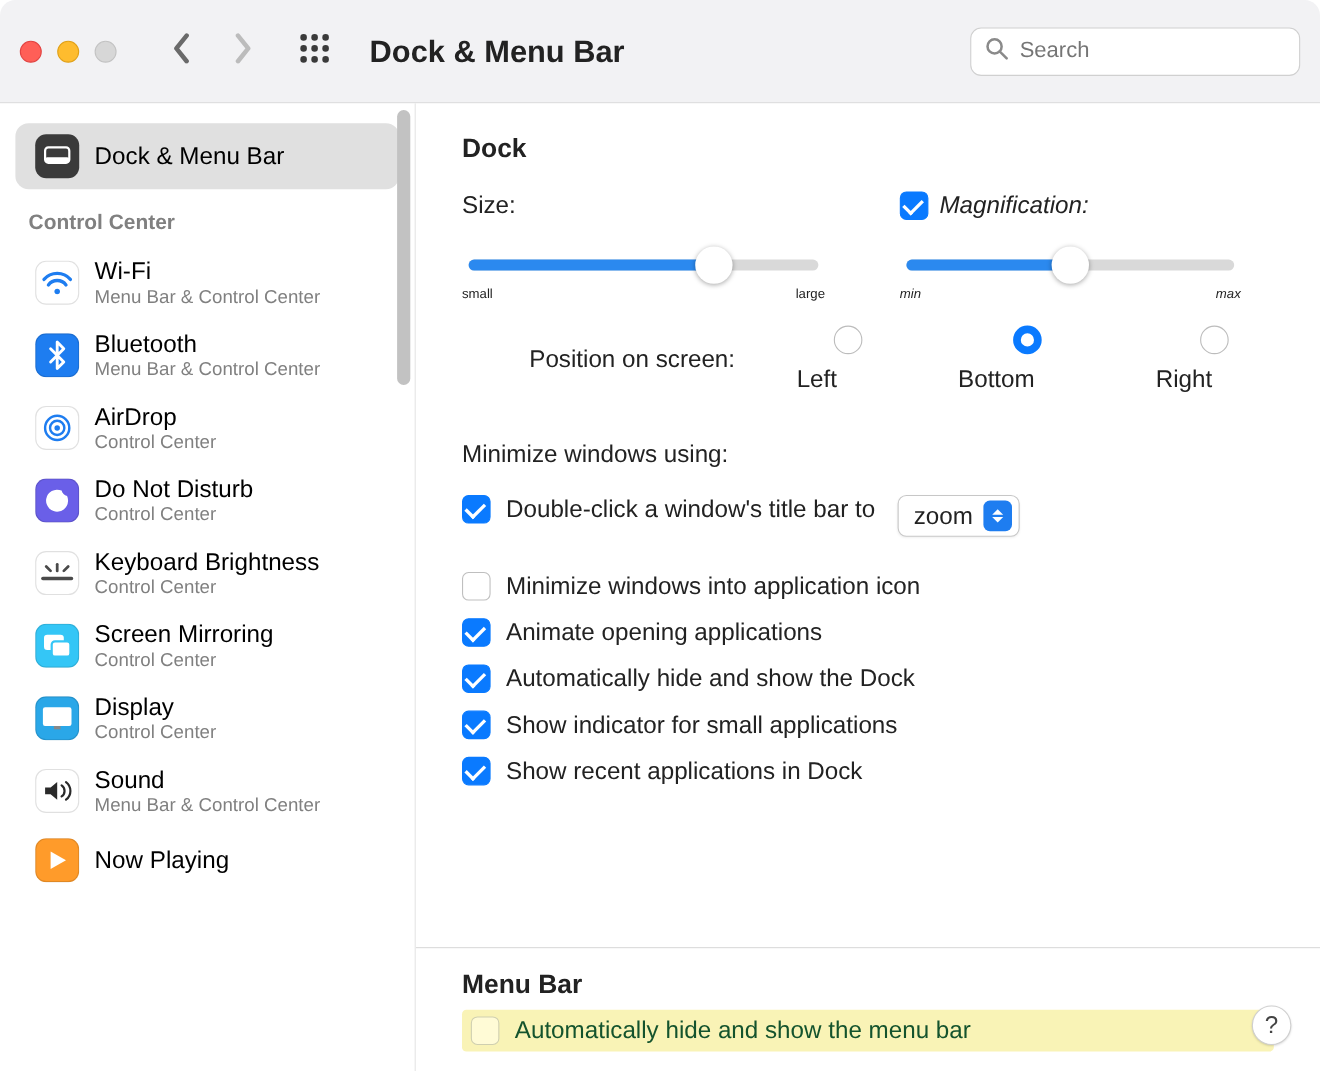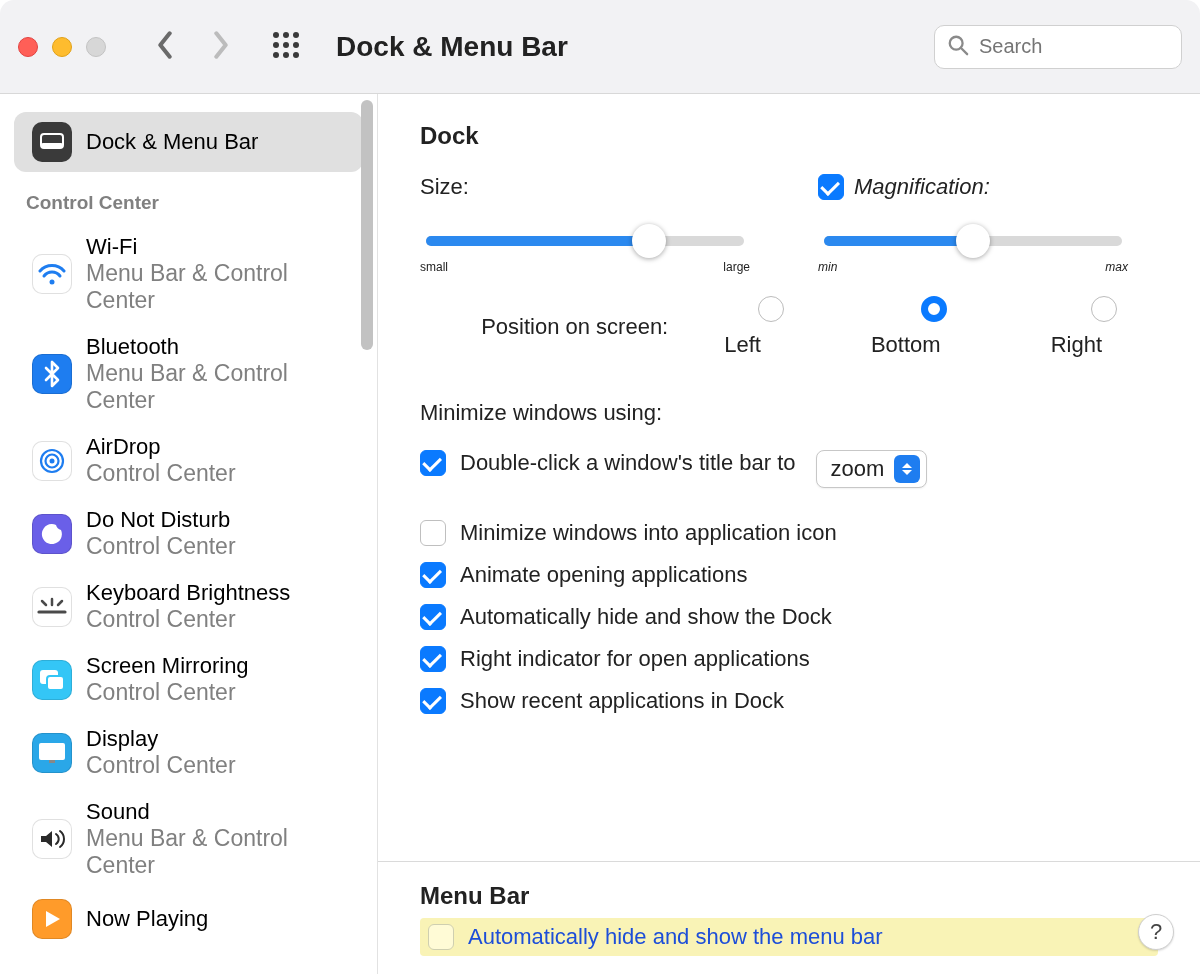--- a/index.html
+++ b/index.html
@@ -32,21 +32,21 @@
 .tl { width: 20px; height: 20px; border-radius: 50%; }
 .tl.close    { background: #ff5f57; border:1px solid #e24341; }
 .tl.minimize { background: #febc2e; border:1px solid #e1a117; }
 .tl.zoom     { background: #d7d7d7; border:1px solid #c3c3c3; }
 .nav-arrows { display: flex; gap: 34px; margin-right: 40px; }
 .grid-icon { margin-right: 36px; }
 .toolbar-title { font-size: 28px; font-weight: 700; color: #222; flex-shrink: 0; }
 .spacer { flex: 1; }
 .search-field {
   display: flex; align-items: center;
-  width: 248px; height: 44px;
+  width: 300px; height: 44px;
   background: #fff;
   border: 1px solid #d0d0d0;
   border-radius: 10px;
   padding: 0 12px;
 }
 .search-field input {
   border: none; outline: none;
   font-size: 20px; color: #555;
   margin-left: 10px; width: 100%;
   background: transparent;
@@ -70,21 +70,21 @@
 .sidebar-item.selected { background: #e0e0e0; }
 .sidebar-header { font-size: 19px; font-weight: 700; color: #808080; padding: 20px 0 10px 12px; }
 .side-icon {
   width: 40px; height: 40px; border-radius: 10px;
   display: flex; align-items: center; justify-content: center;
   margin-right: 14px; flex-shrink: 0;
 }
 .side-icon svg { display:block; }
 .side-labels { display: flex; flex-direction: column; }
 .side-title { font-size: 22px; font-weight: 400; color: #000; }
-.side-sub   { font-size: 23px; color: #808080; }
+.side-sub   { font-size: 17px; color: #808080; }
 
 
 .main { flex: 1; background: #fff; overflow: hidden; position: relative; }
 .main-inner { padding: 28px 42px 0 42px; }
 .section-title { font-size: 24px; font-weight: 700; color: #222; margin-bottom: 24px; }
 .label { font-size: 22px; color: #222; }
 .sliders { display:flex; gap: 68px; margin-bottom: 10px;}
 .slider-block { display:flex; flex-direction:column; }
 .slider-block.size { width: 330px; }
 .slider-block.mag  { width: 310px; font-style: italic; }
@@ -129,21 +129,21 @@
 .dropdown .chev::after  { border-top:5px solid #fff; }
 .check-list { margin-top: 24px; display:flex; flex-direction:column; gap:16px; }
 .check-row { display:flex; gap:14px; font-size:22px; color:#222; }
 .check-row.inline .dropdown { margin-left: 6px; }
 .footer {
   position:absolute; left:0; right:0; bottom:0;
   border-top:1px solid #dadada;
   padding: 20px 42px 18px;
 }
 .footer .section-title { margin-bottom: 8px; }
-.highlight-row { display:flex; align-items:center; gap:14px; background:#f9f3b6; border-radius:4px; padding:6px 8px; font-size:22px; color:#1d4ed8;}
+.highlight-row { display:flex; align-items:center; gap:14px; background:#f9f3b6; border-radius:4px; padding:6px 8px; font-size:22px; color:#14532d;}
 .highlight-row .checkbox { background:#fffbd6; border-color:#cfcfb0;}
 .help-btn {
   position:absolute; right:26px; bottom:24px;
   width:36px; height:36px; border-radius:50%;
   background:#fff; border:1px solid #cfcfcf;
   box-shadow: 0 1px 2px rgba(0,0,0,.15);
   display:flex; align-items:center; justify-content:center;
   font-size:22px; color:#444;
 }
 </style>
@@ -405,21 +405,21 @@
               <div class="check-row">
                 <div class="checkbox checked"></div>
                 <span>Animate opening applications</span>
               </div>
               <div class="check-row">
                 <div class="checkbox checked"></div>
                 <span>Automatically hide and show the Dock</span>
               </div>
               <div class="check-row">
                 <div class="checkbox checked"></div>
-                <span>Right indicator for open applications</span>
+                <span>Show indicator for small applications</span>
               </div>
               <div class="check-row">
                 <div class="checkbox checked"></div>
                 <span>Show recent applications in Dock</span>
               </div>
             </div>
         </div>
       </div>
 
       <div class="footer">

